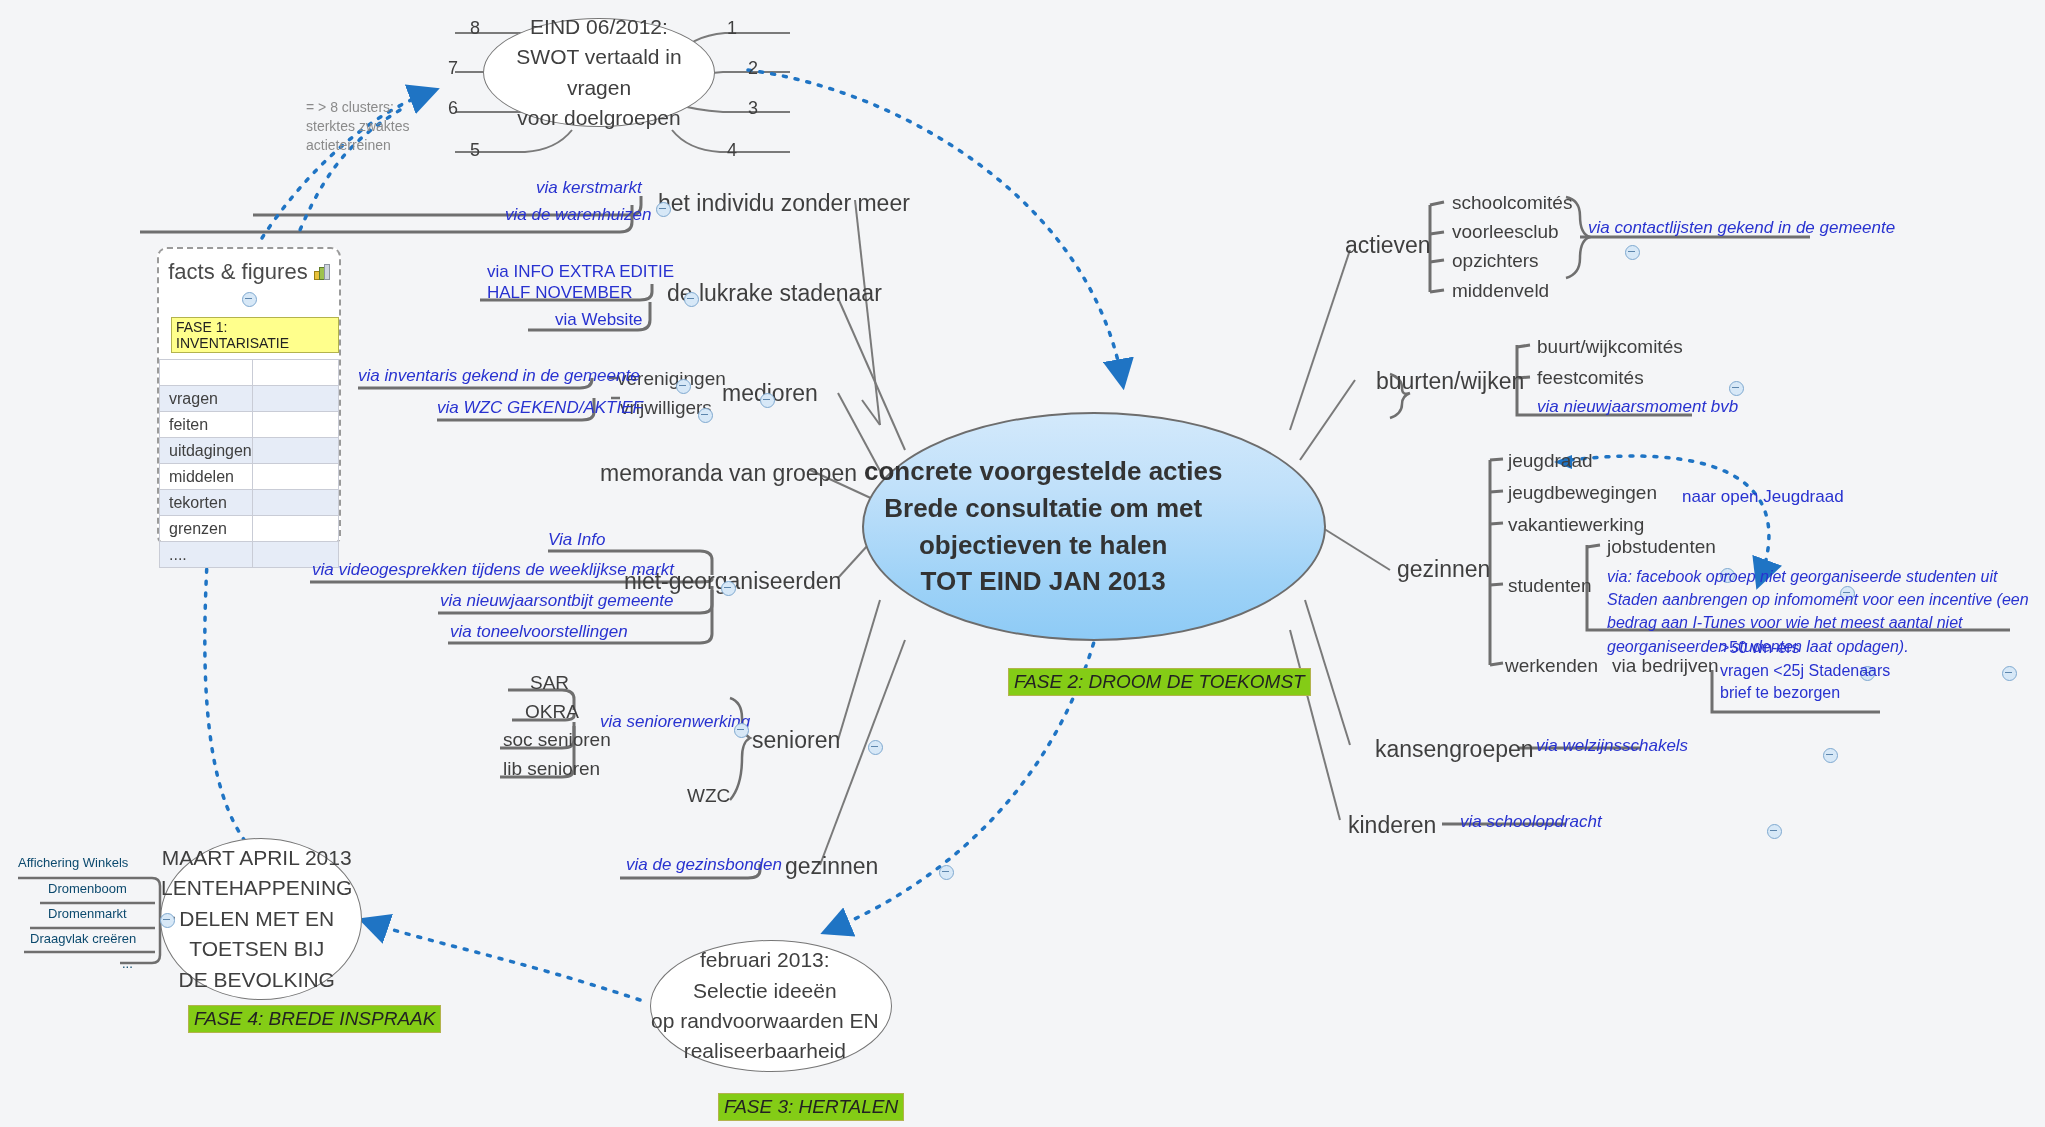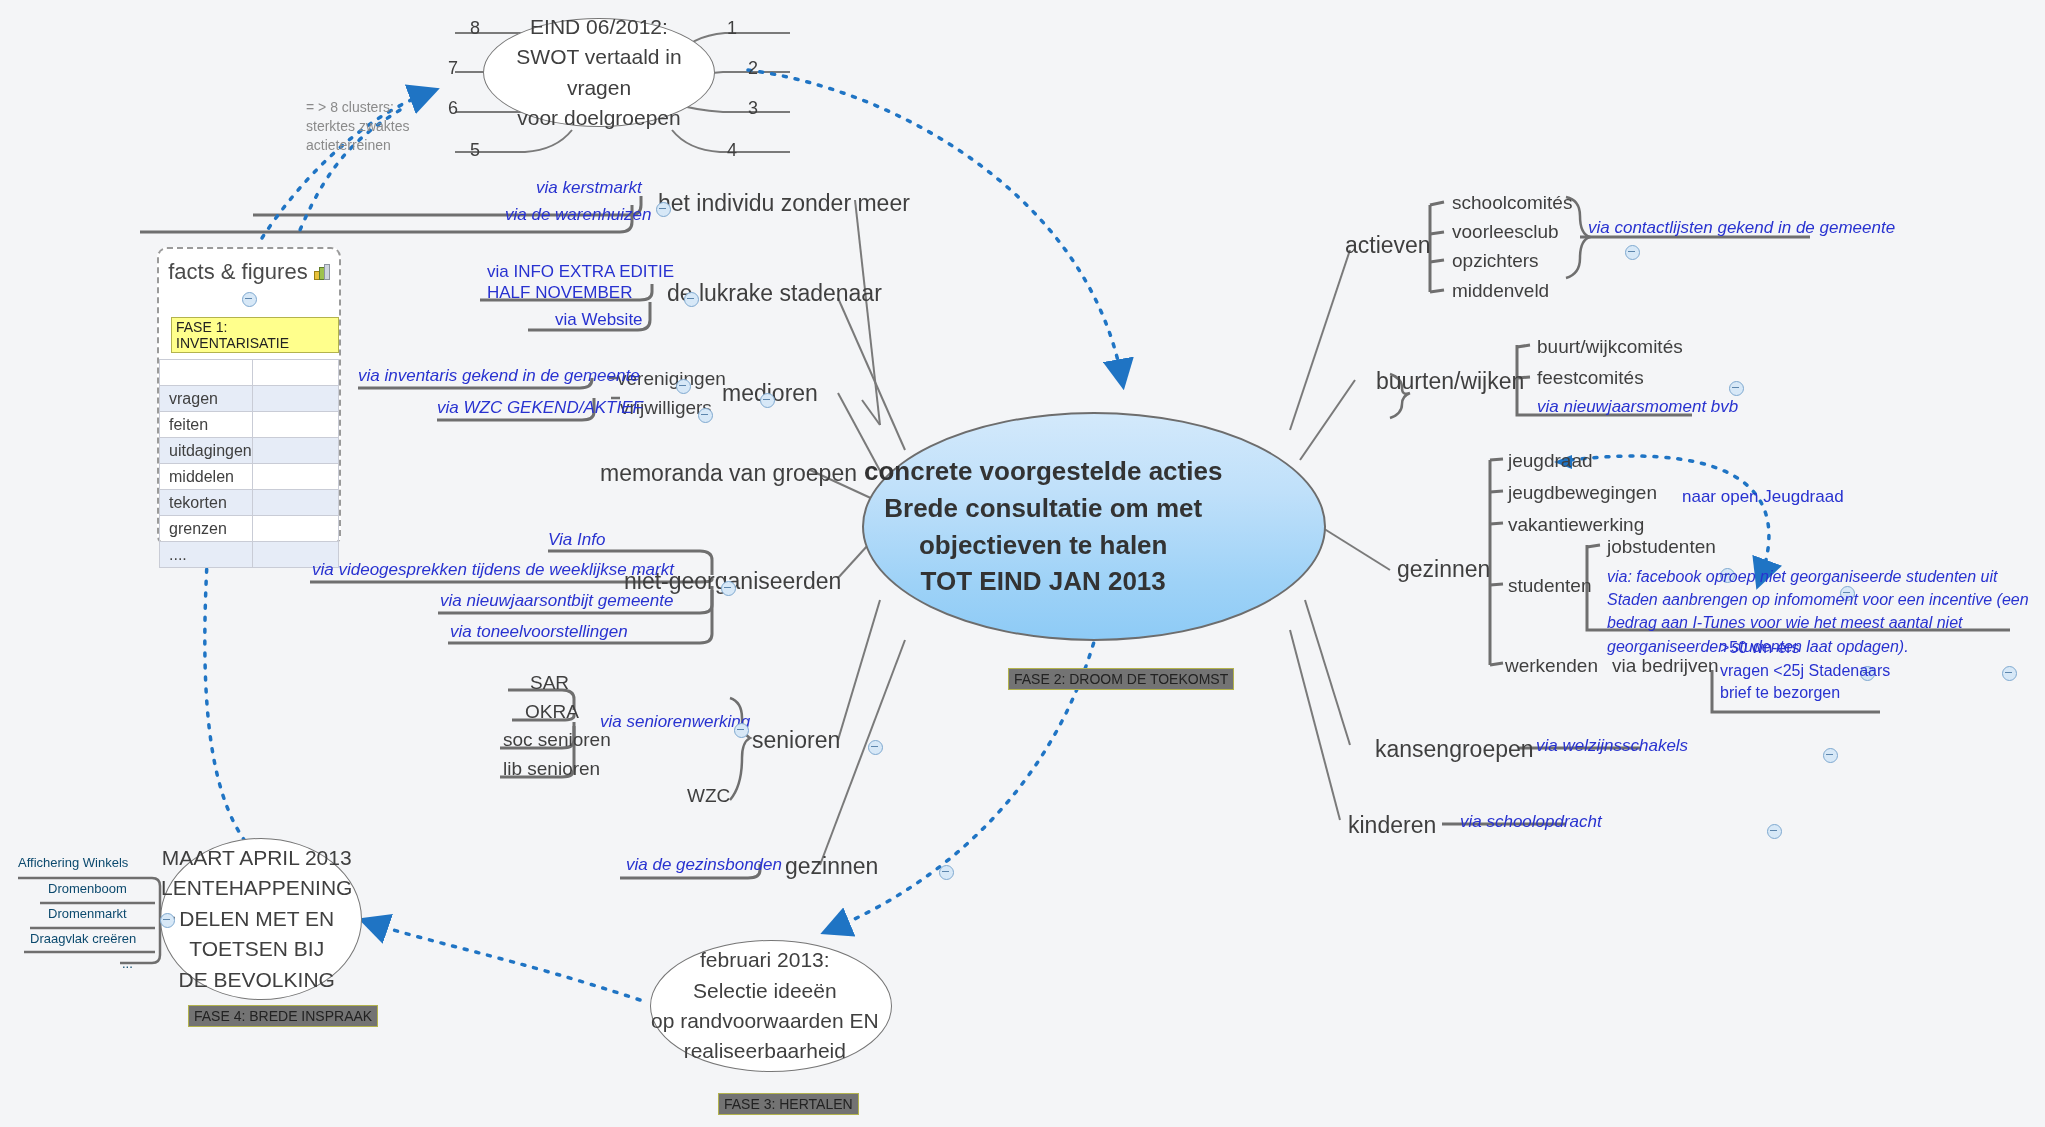--- a/index.html
+++ b/index.html
@@ -29,22 +29,22 @@
   .ell{position:absolute;display:flex;align-items:center;justify-content:flex-start;
        text-align:center;border:1.5px solid #767676;border-radius:50%;background:#ffffff;}
   .ell-top{font-size:21px;line-height:1.45;color:#3f3f3f;}
   .ell-center{
      border:2px solid #6d6d6d;
      background:linear-gradient(180deg,#d3e9fb 0%,#bfe0fa 35%,#9ed2f7 75%,#8ecbf6 100%);
      font-weight:bold;font-size:26px;line-height:1.42;color:#333;
   }
 
   
-  .phase{position:absolute;background:#737373;border:1px solid #b3b34d;
-         font-size:14px;color:#222;padding:2px 5px;white-space:nowrap;}
+  .phase{position:absolute;background:#84cc16;border:1px solid #b3b34d;
+         font-size:19px;color:#222;padding:2px 5px;white-space:nowrap;font-style:italic;}
 
   
   .ff-box{position:absolute;border:2px dashed #9a9a9a;border-radius:10px;background:#fff;}
   .ff-title{font-size:22px;color:#4a4a4a;text-align:center;padding:10px 0 4px 0;}
   .ff-tag{display:inline-block;background:#ffff8c;border:1px solid #b3b34d;font-size:14px;
           color:#222;padding:1px 4px;margin:2px 0 6px 12px;}
   table.ff{border-collapse:collapse;width:100%;}
   table.ff td{border:1px solid #c9ccd6;height:25px;font-size:16px;color:#3f3f3f;padding:0 0 0 9px;}
   td.c2{width:48%;padding:0;}
   tr.alt td{background:#e6ecf7;}

